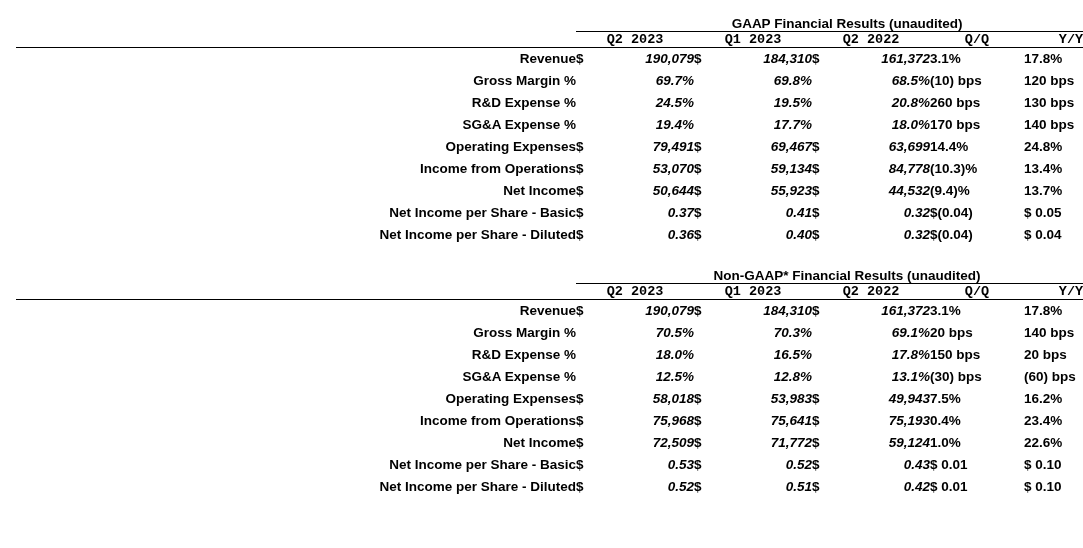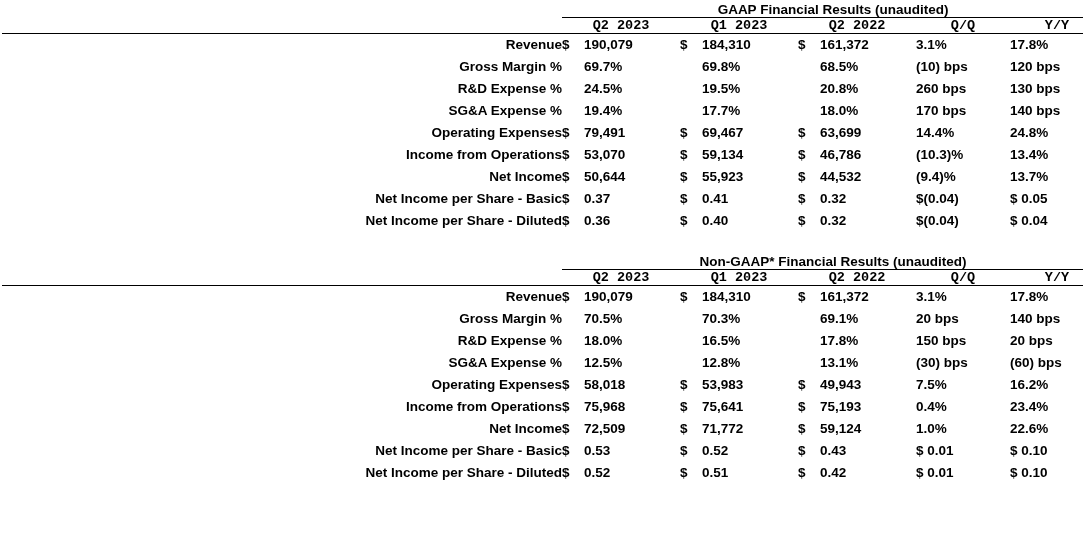--- a/index.html
+++ b/index.html
@@ -12,21 +12,21 @@
     height: 548px;
     font-family: "Liberation Sans", sans-serif;
     color: #000000;
     overflow: hidden;
   }
   .page {
     position: relative;
     width: 991px;
     height: 548px;
     box-sizing: border-box;
-    padding: 2px;
+    padding: 16px;
   }
   table.fin {
     border-collapse: collapse;
     table-layout: fixed;
     width: 1072px;
     margin: 0;
   }
   table.fin td, table.fin th {
     padding: 0;
     margin: 0;
@@ -64,23 +64,25 @@
     height: 22px;
     line-height: 22px;
   }
   .cur {
     text-align: left;
     height: 22px;
     line-height: 22px;
     padding-left: 2px;
   }
   .num {
+    text-align: right;
     height: 22px;
     line-height: 22px;
     padding-right: 6px;
+    font-style: italic;
   }
   .pct {
     height: 22px;
     line-height: 22px;
     padding-right: 12px;
   }
   .gap { height: 22px; }
 </style>
 </head>
 <body>
@@ -168,21 +170,21 @@
         <td class="pct">14.4%</td>
         <td class="pct">24.8%</td>
       </tr>
       <tr class="data-row">
         <td class="row-label">Income from Operations</td>
         <td class="cur">$</td>
         <td class="num">53,070</td>
         <td class="cur">$</td>
         <td class="num">59,134</td>
         <td class="cur">$</td>
-        <td class="num">46,786</td>
+        <td class="num">84,778</td>
         <td class="pct">(10.3)%</td>
         <td class="pct">13.4%</td>
       </tr>
       <tr class="data-row">
         <td class="row-label">Net Income</td>
         <td class="cur">$</td>
         <td class="num">50,644</td>
         <td class="cur">$</td>
         <td class="num">55,923</td>
         <td class="cur">$</td>

